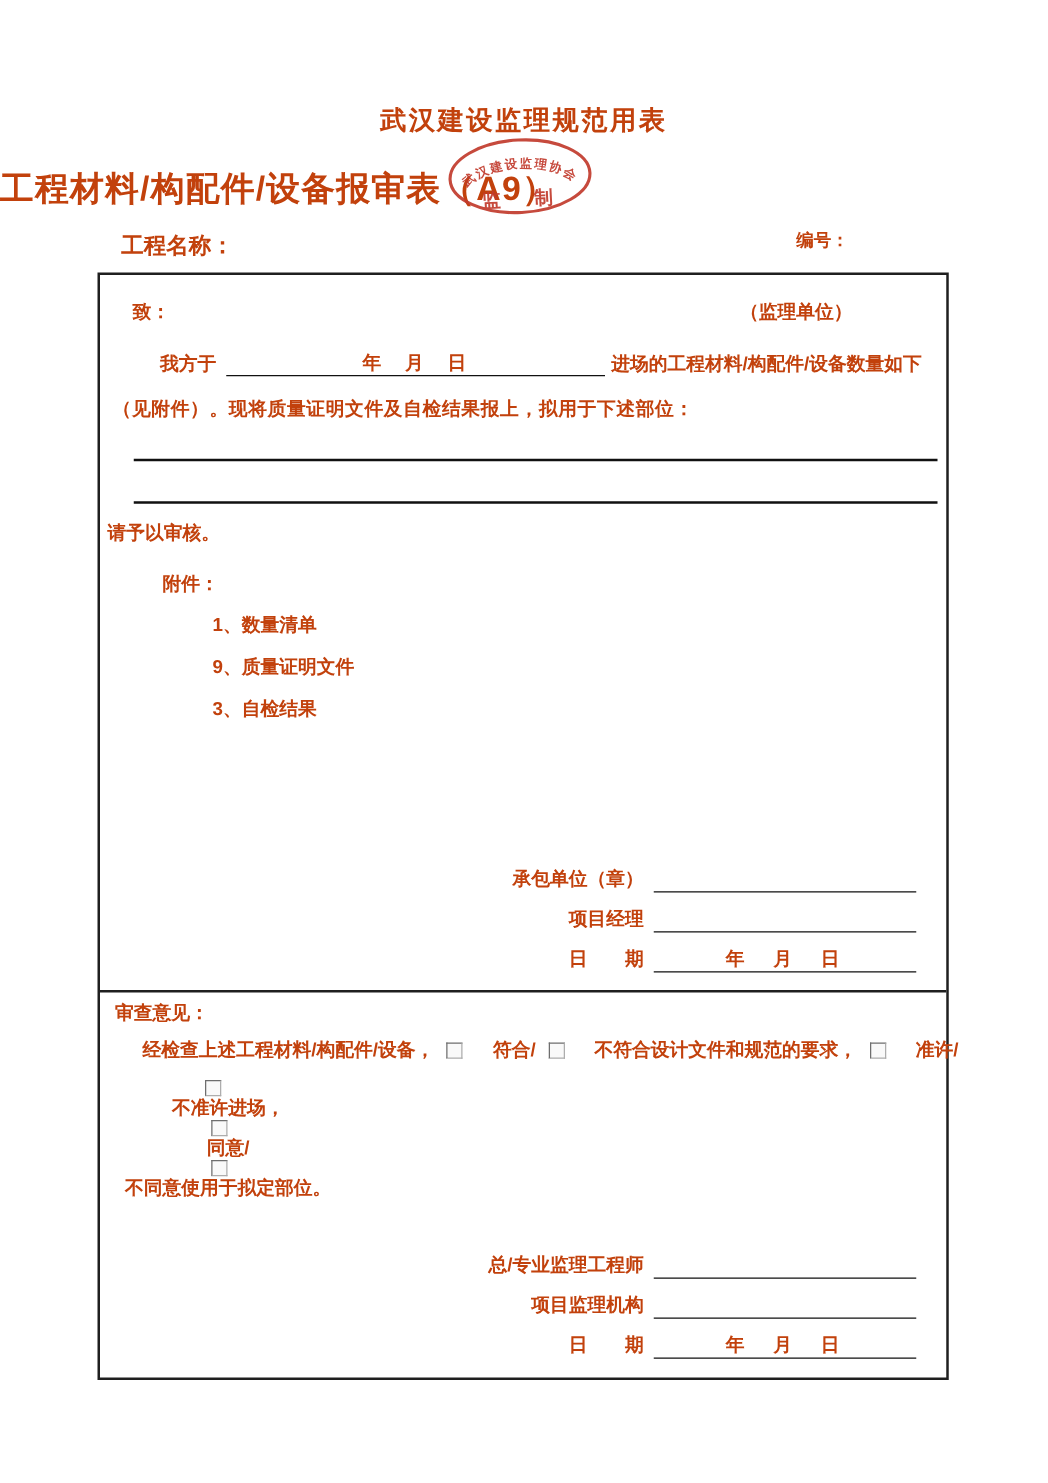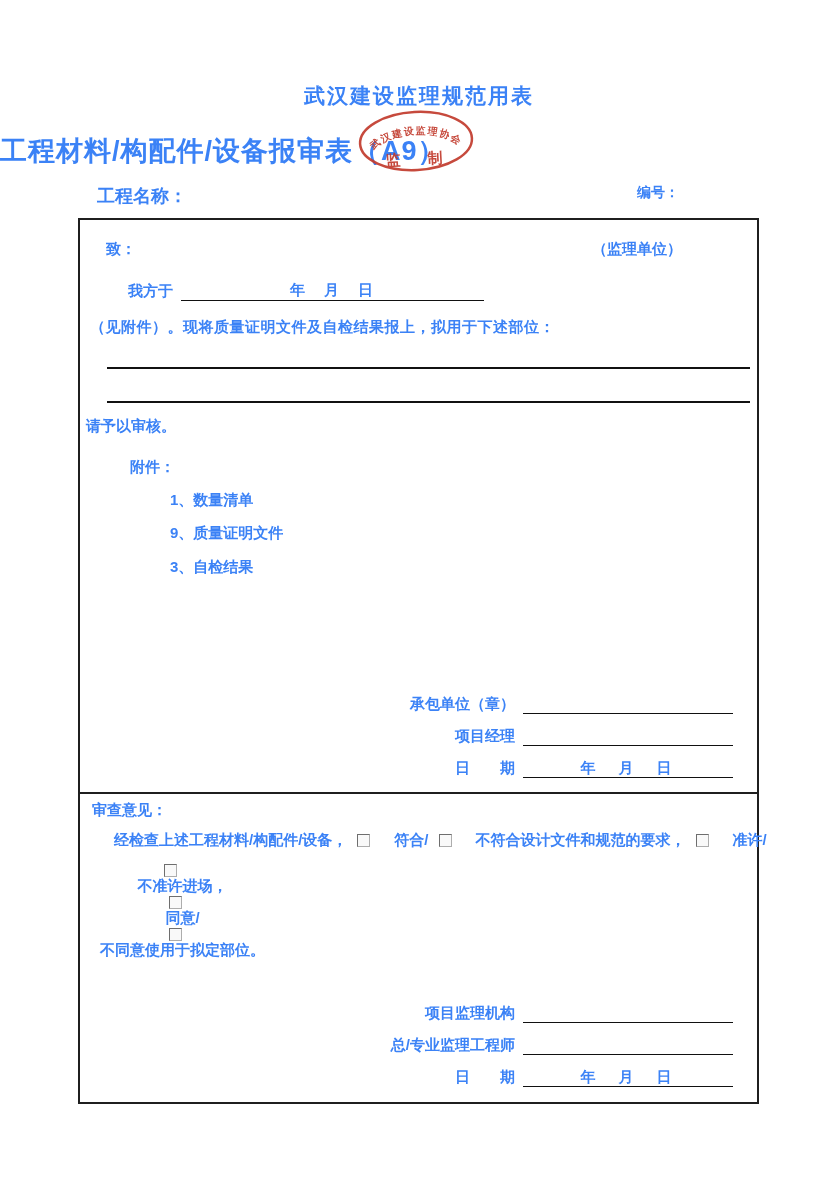--- a/index.html
+++ b/index.html
@@ -1,19 +1,19 @@
 <!DOCTYPE html>
 <html><head>
 <meta charset="utf-8">
 <style>
   * { margin:0; padding:0; box-sizing:border-box; }
   html,body { background:#ffffff; }
   .page {
     position:relative; width:838px; height:1186px; margin:0 auto;
-    background:#ffffff; color:#3b82f6;
+    background:#ffffff; color:#c2410c;
     font-family:"Liberation Sans","DejaVu Sans",sans-serif;
     font-weight:bold; overflow:hidden;
   }
   .hdr-small {
     position:absolute; top:82px; left:0; width:100%;
     text-align:center; font-size:21px; letter-spacing:2px;
   }
   .title {
     position:absolute; top:133px; left:0; width:100%;
     text-align:left; font-size:27px; letter-spacing:1px;
@@ -102,20 +102,21 @@
   <div class="meta-serial">编号：</div>
 
   <div class="main-box">
 
     <div class="abs to-label">致：</div>
     <div class="abs supervisor-hint">（监理单位）</div>
 
     <div class="abs para1">
       <span class="pre">我方于</span>
       <span class="inline-fill"><span class="inline-fill-text">年　月　日</span></span>
+      <span>进场的工程材料/构配件/设备数量如下</span>
     </div>
 
     <div class="abs para2">（见附件）。现将质量证明文件及自检结果报上，拟用于下述部位：</div>
 
     <div class="abs blank-line l1"></div>
     <div class="abs blank-line l2"></div>
 
     <div class="abs review-request">请予以审核。</div>
 
     <div class="abs attach-label">附件：</div>
@@ -156,25 +157,25 @@
       <span class="cb"></span>
       <span>不准许进场，</span>
       <span class="cb"></span>
       <span>同意/</span>
       <span class="cb"></span>
       <span>不同意使用于拟定部位。</span>
     </div>
 
     <div class="sig-block supervision">
       <div class="sig-row">
-        <span class="sig-label">项目监理机构</span>
+        <span class="sig-label">总/专业监理工程师</span>
         <span class="sig-line"></span>
       </div>
       <div class="sig-row">
-        <span class="sig-label">总/专业监理工程师</span>
+        <span class="sig-label">项目监理机构</span>
         <span class="sig-line"></span>
       </div>
       <div class="sig-row">
         <span class="sig-label">日　　期</span>
         <span class="sig-line"><span class="sig-line-text">年　月　日</span></span>
       </div>
     </div>
 
   </div>
 </div>

